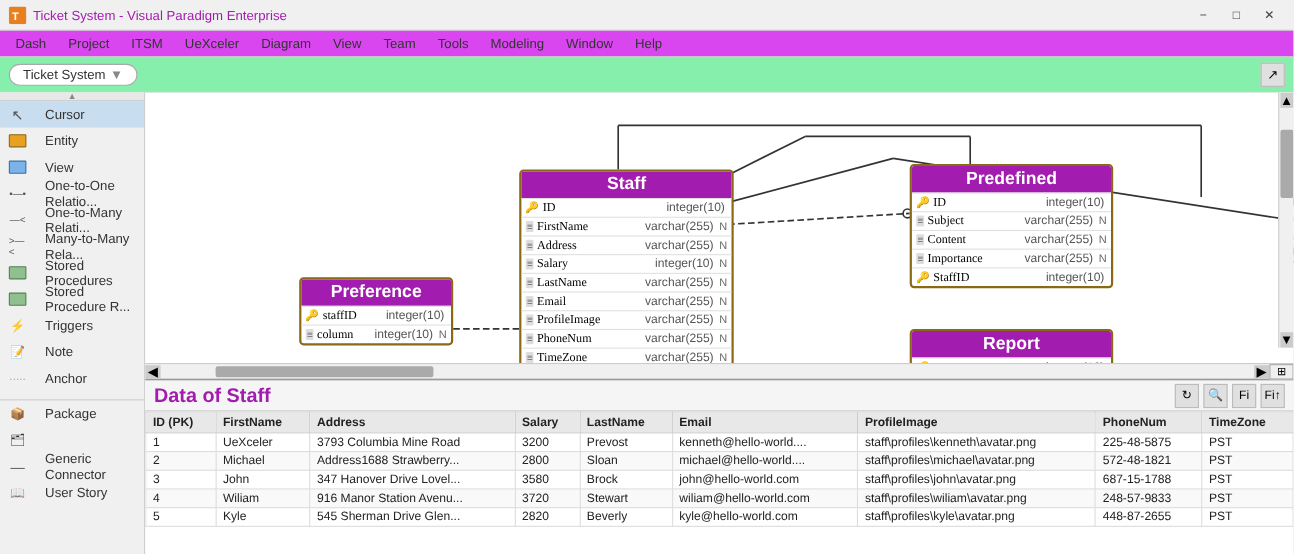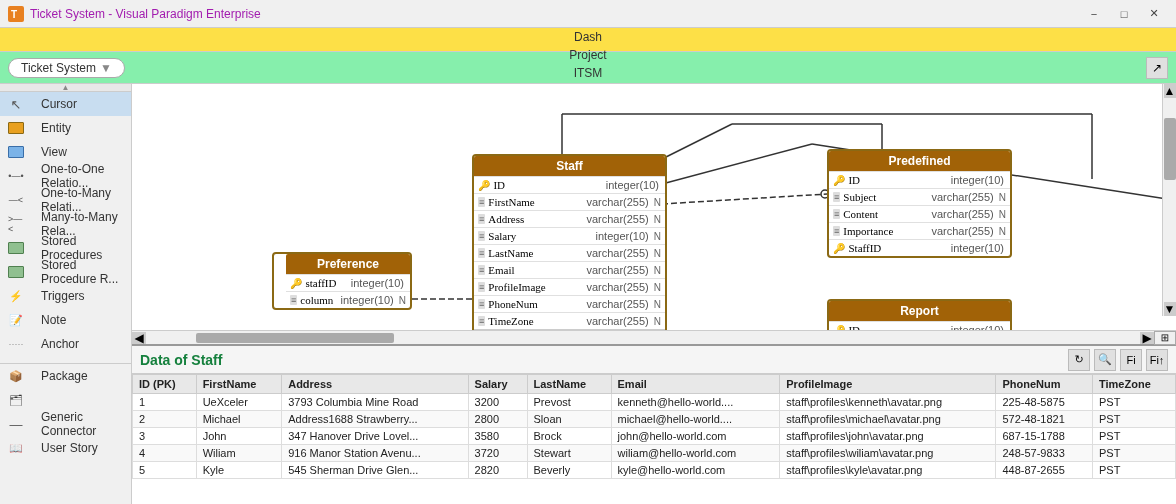--- a/index.html
+++ b/index.html
@@ -6,21 +6,21 @@
     body { font-family: 'Segoe UI', Tahoma, Geneva, Verdana, sans-serif; font-size: 12px; background: #f0f0f0; width: 1176px; height: 504px; overflow: hidden; }
 
     
     #titlebar { background: #f0f0f0; height: 28px; display: flex; align-items: center; padding: 0 8px; border-bottom: 1px solid #ccc; }
     #titlebar .app-icon { width: 16px; height: 16px; margin-right: 6px; }
     #titlebar .title { font-size: 12px; color: #a21caf; flex: 1; }
     #titlebar .win-controls { display: flex; gap: 2px; }
     #titlebar .win-btn { width: 28px; height: 20px; display: flex; align-items: center; justify-content: center; cursor: pointer; font-size: 11px; color: #444; background: transparent; border: none; }
 
     
-    #menubar { background: #fde047; height: 24px; display: flex; align-items: center; padding: 0 4px; border-bottom: 1px solid #ccc; flex-direction: column; }
+    #menubar { background: #d946ef; height: 24px; display: flex; align-items: center; padding: 0 4px; border-bottom: 1px solid #ccc; }
     .menu-item { padding: 2px 10px; cursor: pointer; color: #333; font-size: 12px; }
 
     
     #toolbar { background: #86efac; height: 32px; display: flex; align-items: center; padding: 0 8px; border-bottom: 1px solid #ccc; }
     #toolbar .breadcrumb { background: white; border: 1px solid #aaa; border-radius: 10px; padding: 2px 12px; font-size: 12px; color: #333; display: flex; align-items: center; }
 
     
     #main { display: flex; height: calc(504px - 84px); }
 
     
@@ -32,32 +32,32 @@
     
     #canvas-wrapper { flex: 1; display: flex; flex-direction: column; overflow: hidden; }
     #canvas { flex: 1; background: white; position: relative; overflow: hidden; }
 
     
     .h-scrollbar { height: 14px; background: #f0f0f0; border-top: 1px solid #ccc; display: flex; align-items: center; }
 
     
     #data-panel { height: 160px; border-top: 2px solid #999; background: white; display: flex; flex-direction: column; }
     #data-panel-header { background: #f5f5f5; border-bottom: 1px solid #ccc; padding: 4px 8px; display: flex; align-items: center; justify-content: space-between; height: 28px; }
-    #data-panel-header .panel-title { font-size: 14px; font-weight: bold; color: #15803d; }
+    #data-panel-header .panel-title { font-size: 18px; font-weight: bold; color: #a21caf; }
     #data-panel-header .panel-tools { display: flex; gap: 4px; }
     #data-panel-header .panel-tool-btn { width: 22px; height: 22px; background: #e0e0e0; border: 1px solid #bbb; display: flex; align-items: center; justify-content: center; cursor: pointer; font-size: 11px; }
     #data-table { flex: 1; overflow: auto; }
     table { width: 100%; border-collapse: collapse; font-size: 11px; }
     th { background: #e8e8e8; border: 1px solid #ccc; padding: 3px 6px; text-align: left; font-weight: bold; white-space: nowrap; color: #222; position: sticky; top: 0; }
     td { border: 1px solid #ddd; padding: 2px 6px; white-space: nowrap; color: #222; }
     tr:nth-child(even) td { background: #f9f9f9; }
 
     
     .entity-box { position: absolute; border: 2px solid #8B6914; border-radius: 4px; background: white; min-width: 120px; font-size: 11px; }
-    .entity-header { background: #a16207; padding: 3px 6px; font-weight: bold; text-align: center; color: white; font-size: 12px; border-radius: 2px 2px 0 0; display: flex; align-items: center; justify-content: center; gap: 4px; }
+    .entity-header { background: #a21caf; padding: 3px 6px; font-weight: bold; text-align: center; color: white; font-size: 16px; border-radius: 2px 2px 0 0; display: flex; align-items: center; justify-content: center; gap: 4px; }
     .entity-row { display: flex; align-items: center; padding: 1px 4px; border-top: 1px solid #e0e0e0; gap: 3px; min-height: 17px; }
     .entity-row .col-name { flex: 1; font-family: Liberation Serif, serif; }
     .entity-row .col-type { color: #555; margin-right: 2px; }
     .null-badge { color: #666; font-size: 10px; }
     .key-icon { color: #DAA520; font-size: 10px; }
     .field-icon { color: #666; font-size: 9px; background: #ddd; padding: 0 1px; border-radius: 1px; }
     .fk-icon { color: #C84B11; font-size: 10px; }
 
     
     #connections { position: absolute; top: 0; left: 0; width: 100%; height: 100%; pointer-events: none; }
@@ -299,21 +299,21 @@
           <span class="col-type">varchar(255)</span>
           <span class="null-badge">N</span>
         </div>
         <div class="entity-row">
           <span class="fk-icon">🔑</span>
           <span class="col-name">StaffID</span>
           <span class="col-type">integer(10)</span>
         </div>
       </div>
 
-      <div class="entity-box" style="left:140px;top:168px;width:140px;padding-left:12px;">
+      <div class="entity-box" style="left:140px;top:168px;width:140px;">
         <div class="entity-header">
           <span>Preference</span>
         </div>
         <div class="entity-row">
           <span class="fk-icon">🔑</span>
           <span class="col-name">staffID</span>
           <span class="col-type">integer(10)</span>
         </div>
         <div class="entity-row">
           <span class="field-icon">≡</span>

